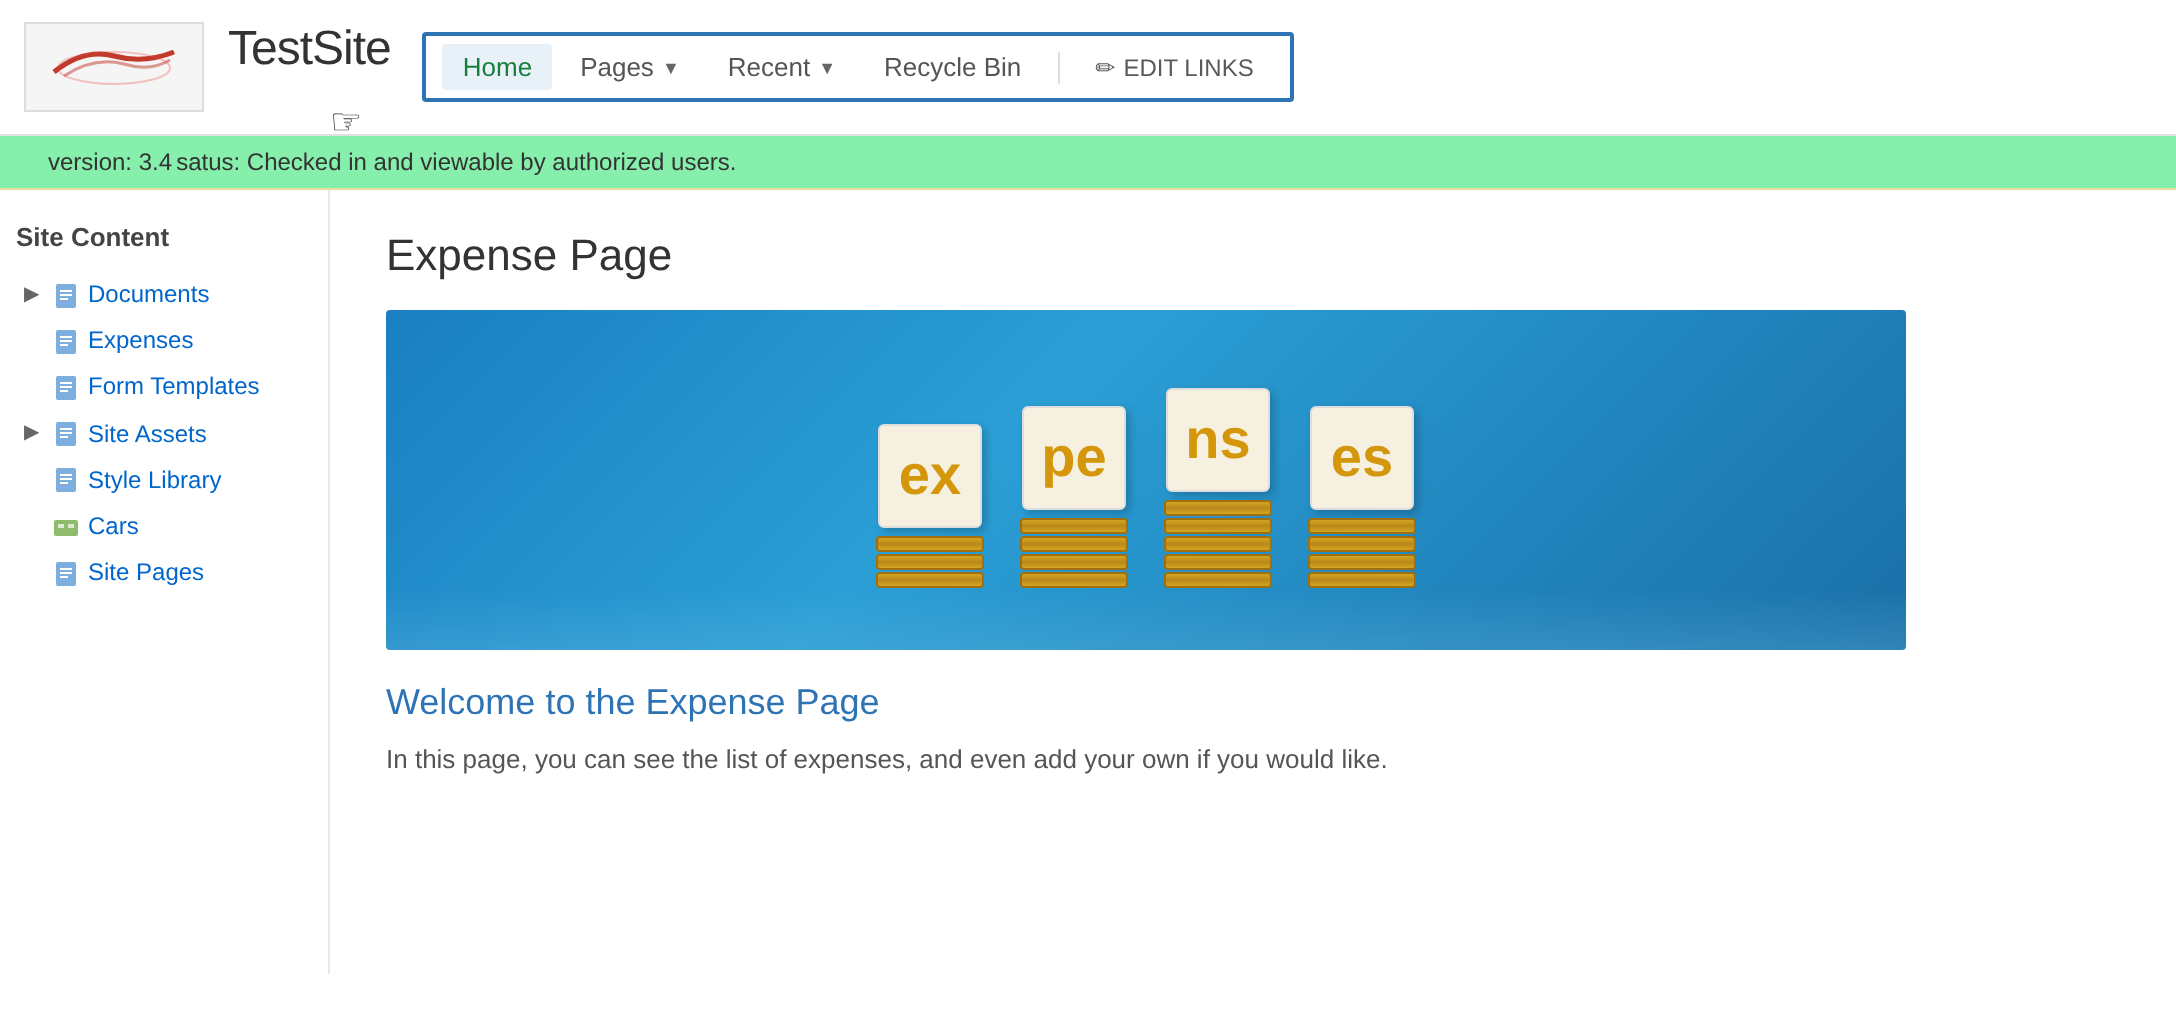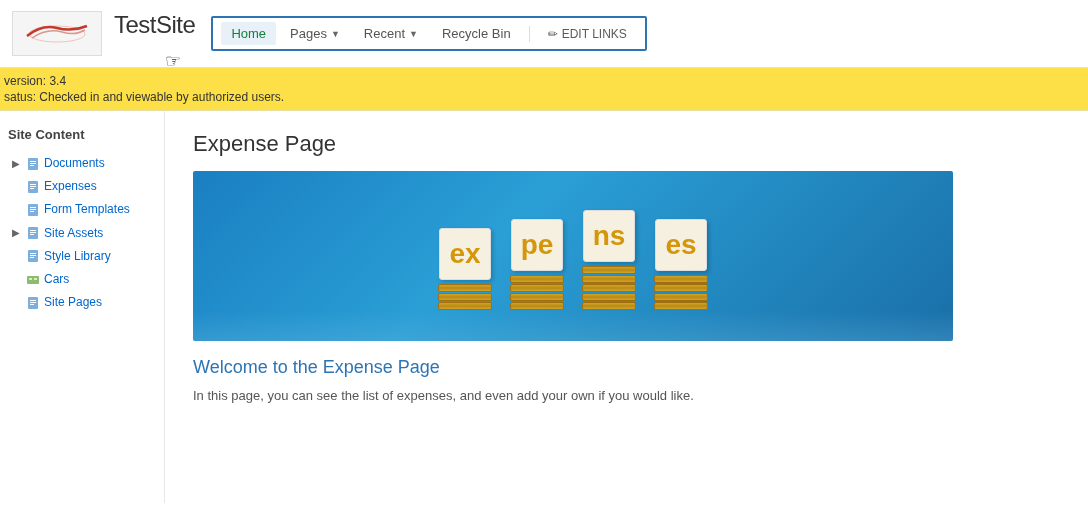--- a/index.html
+++ b/index.html
@@ -90,27 +90,27 @@
       font-size: 18px;
       position: absolute;
       top: 50px;
       left: 165px;
       pointer-events: none;
       z-index: 100;
     }
 
     
     .status-bar {
-      background: #fde047;
+      background: #86efac;
       border-bottom: 1px solid #e8e0a0;
-      padding: 6px 4px;
+      padding: 6px 24px;
       font-size: 12px;
       color: #333;
       display: flex;
-      flex-direction: column;
+      flex-direction: row;
       gap: 2px;
     }
     .status-bar .version { font-weight: 400; }
     .status-bar .status { font-weight: 400; }
 
     
     .main-layout {
       display: flex;
       height: calc(506px - 68px - 46px);
     }

